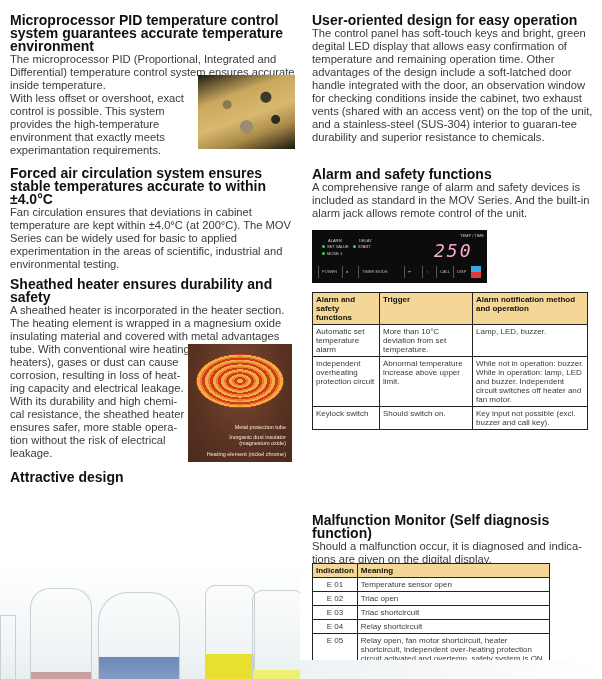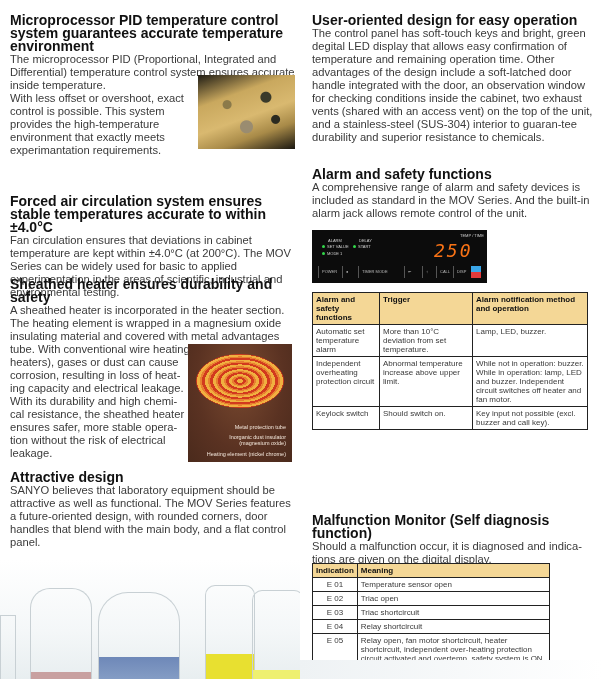--- a/index.html
+++ b/index.html
@@ -17,21 +17,21 @@
           radial-gradient(circle at 80% 60%, #2a2a20 0 4px, transparent 5px),
           linear-gradient(160deg, #1f1c14 0%, #c9a85e 30%, #d9b970 55%, #a88a48 75%, #1a1710 100%); }
   .heater { left:188px; top:344px; width:104px; height:118px; overflow:hidden;
             background: radial-gradient(ellipse at 50% 30%, #7a4a30 0%, #5a3222 60%, #4a2a1c 100%); }
   .heater .coil { position:absolute; left:8px; top:10px; width:88px; height:54px; border-radius:50%;
             background: repeating-radial-gradient(ellipse at 50% 50%, #f0b040 0 3px, #d23a1e 3px 6px, #e88030 6px 8px); }
   .heater .label { position:absolute; right:6px; font-size:5.5px; line-height:6px; color:#f2e6da; text-align:right; white-space:nowrap; }
   .panel { left:312px; top:230px; width:175px; height:53px; background:#0c0c0c; }
   .panel .lbl { position:absolute; font-size:4px; color:#cfcfcf; }
   .panel .led { position:absolute; width:3px; height:3px; border-radius:50%; background:#32d84a; }
-  .panel .digits { position:absolute; left:122px; top:10px; font-family:"DejaVu Sans Mono", monospace; font-size:18px; color:#f97316; letter-spacing:2px; font-style:italic; }
+  .panel .digits { position:absolute; left:122px; top:10px; font-family:"DejaVu Sans Mono", monospace; font-size:18px; color:#f9a8d4; letter-spacing:2px; font-style:italic; }
   .panel .key { position:absolute; top:36px; height:12px; border-left:1px solid #555; font-size:4px; color:#bbb; padding-left:3px; line-height:12px; }
   .panel .redkey { position:absolute; left:159px; top:36px; width:10px; height:12px; background:linear-gradient(#3aa6e8 0 50%, #e23a3a 50% 100%); }
   table { border-collapse:collapse; position:absolute; font-size:8px; line-height:9px; color:#3a3a3a; }
   td, th { border:1px solid #222; padding:2px 3px; vertical-align:top; text-align:left; }
   th { background:#f4d796; color:#111; font-weight:bold; }
   .alarm { left:312px; top:292px; width:276px; }
   .alarm td:nth-child(1), .alarm th:nth-child(1) { width:60px; }
   .alarm td:nth-child(2), .alarm th:nth-child(2) { width:86px; }
   .mal { left:312px; top:563px; width:238px; }
   .mal td:first-child, .mal th:first-child { width:36px; text-align:center; }
@@ -44,41 +44,40 @@
 </head>
 <body>
 
 <div class="sec" style="left:10px; top:14px; width:290px;">
   <h3>Microprocessor PID temperature control system guarantees accurate temperature environment</h3>
   <p>The microprocessor PID (Proportional, Integrated and Differential) temperature control system ensures accurate inside temperature.</p>
   <p style="width:185px;">With less offset or overshoot, exact control is possible. This system provides the high-temperature environment that exactly meets experimantation requirements.</p>
 </div>
 <div class="img pcb"></div>
 
-<div class="sec" style="left:10px; top:167px; width:290px;margin-top:28px;">
+<div class="sec" style="left:10px; top:167px; width:290px;">
   <h3>Forced air circulation system ensures stable temperatures accurate to within ±4.0°C</h3>
   <p>Fan circulation ensures that deviations in cabinet temperature are kept within ±4.0°C (at 200°C). The MOV Series can be widely used for basic to applied experimentation in the areas of scientific, industrial and environmental testing.</p>
 </div>
 
 <div class="sec" style="left:10px; top:278px; width:290px;">
   <h3>Sheathed heater ensures durability and safety</h3>
   <p>A sheathed heater is incorporated in the heater section. The heating element is wrapped in a magnesium oxide insulating material and covered with metal advantages tube. With conventional wire heating elements (bare</p>
   <p style="width:175px;">heaters), gases or dust can cause corrosion, resulting in loss of heat-ing capacity and electrical leakage. With its durability and high chemi-cal resistance, the sheathed heater ensures safer, more stable opera-tion without the risk of electrical leakage.</p>
 </div>
 <div class="img heater">
   <div class="coil"></div>
   <div class="label" style="top:80px;">Metal protection tube</div>
   <div class="label" style="top:90px;">Inorganic dust insulator</div>
   <div class="label" style="top:96px;">(magnesium oxide)</div>
   <div class="label" style="top:107px;">Heating element (nickel chrome)</div>
 </div>
 
 <div class="sec" style="left:10px; top:471px; width:290px;">
   <h3>Attractive design</h3>
-  <p>SANYO believes that laboratory equipment should be attractive as well as functional. The MOV Series features a future-oriented design, with rounded corners, door handles that blend with the main body, and a flat control panel.</p>
 </div>
 
 <div class="flasks">
   <div class="flask" style="left:0; top:55px; width:14px; height:70px;"></div>
   <div class="flask" style="left:30px; top:28px; width:60px; height:95px; border-radius:20px 20px 0 0;">
     <div class="liquid" style="left:0; right:0; height:12px; background:#c8a0a0;"></div>
   </div>
   <div class="flask" style="left:98px; top:32px; width:80px; height:92px; border-radius:30px 30px 0 0;">
     <div class="liquid" style="left:0; right:0; height:28px; background:linear-gradient(#6e88b8,#8aa2c8);"></div>
   </div>

